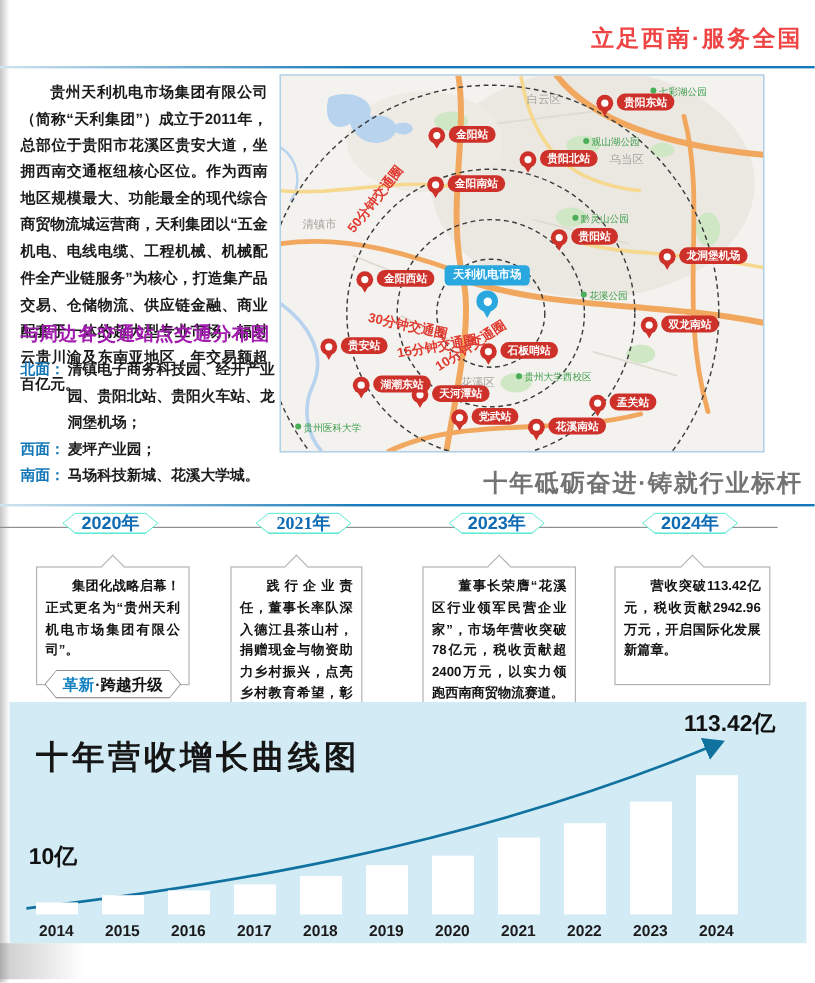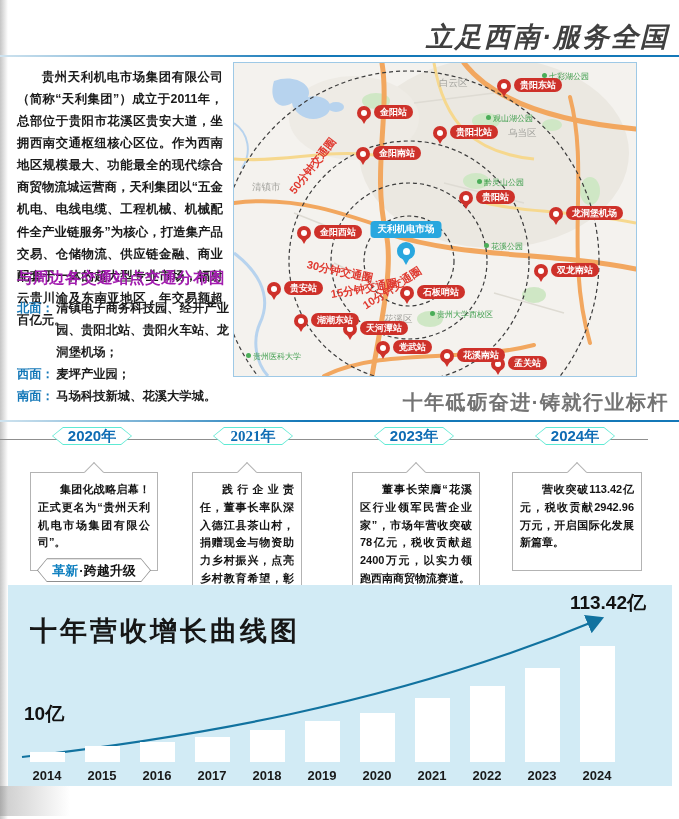--- a/index.html
+++ b/index.html
@@ -6,22 +6,22 @@
   body{
     width:679px;height:819px;position:relative;background:#ffffff;overflow:hidden;
     font-family:"Liberation Sans","DejaVu Sans",sans-serif;color:#1c1c1c;
   }
   
   .scan-edge{position:absolute;left:0;top:0;width:8px;height:100%;
     background:linear-gradient(90deg,rgba(150,150,150,.55),rgba(255,255,255,0));}
   .scan-smudge{position:absolute;left:0;top:786px;width:70px;height:30px;
     background:linear-gradient(90deg,rgba(140,140,140,.45),rgba(255,255,255,0));}
   
-  .h1{position:absolute;top:19px;right:10px;font-size:27px;font-weight:bold;
-    color:#404040;letter-spacing:2px;white-space:nowrap;font-style:italic;}
+  .h1{position:absolute;top:19px;right:10px;font-size:19px;font-weight:bold;
+    color:#ef4444;letter-spacing:2px;white-space:nowrap;}
   .h2{position:absolute;top:389px;right:10px;font-size:20px;font-weight:bold;
     color:#737373;letter-spacing:1.5px;white-space:nowrap;}
   .rule{position:absolute;left:0;width:679px;height:2px;
     background:linear-gradient(90deg,#cfe3ef,#1478b8 45%);}
   .rule1{top:55px;} .rule2{top:420px;}
   
   .intro{position:absolute;left:17px;top:66px;width:206px;font-size:12.4px;
     line-height:1.78;font-weight:600;text-align:justify;text-indent:2em;color:#1b1b1b;}
   
   .t-title{position:absolute;left:17px;top:268px;font-size:15.5px;font-weight:bold;
@@ -181,21 +181,21 @@
         <div class="pinlabel">贵阳站</div>
       </div>
       <div class="station" style="left: 315px; top: 144px;">
         <div class="pin"></div>
         <div class="pinlabel">龙洞堡机场</div>
       </div>
       <div class="station" style="left: 300px; top: 201px;">
         <div class="pin"></div>
         <div class="pinlabel">双龙南站</div>
       </div>
-      <div class="station" style="left: 257px; top: 266px; margin-top: 28px;">
+      <div class="station" style="left: 257px; top: 266px;">
         <div class="pin"></div>
         <div class="pinlabel">孟关站</div>
       </div>
       <div class="station" style="left: 206px; top: 286px;">
         <div class="pin"></div>
         <div class="pinlabel">花溪南站</div>
       </div>
       <div class="station" style="left: 142px; top: 278px;">
         <div class="pin"></div>
         <div class="pinlabel">党武站</div>

